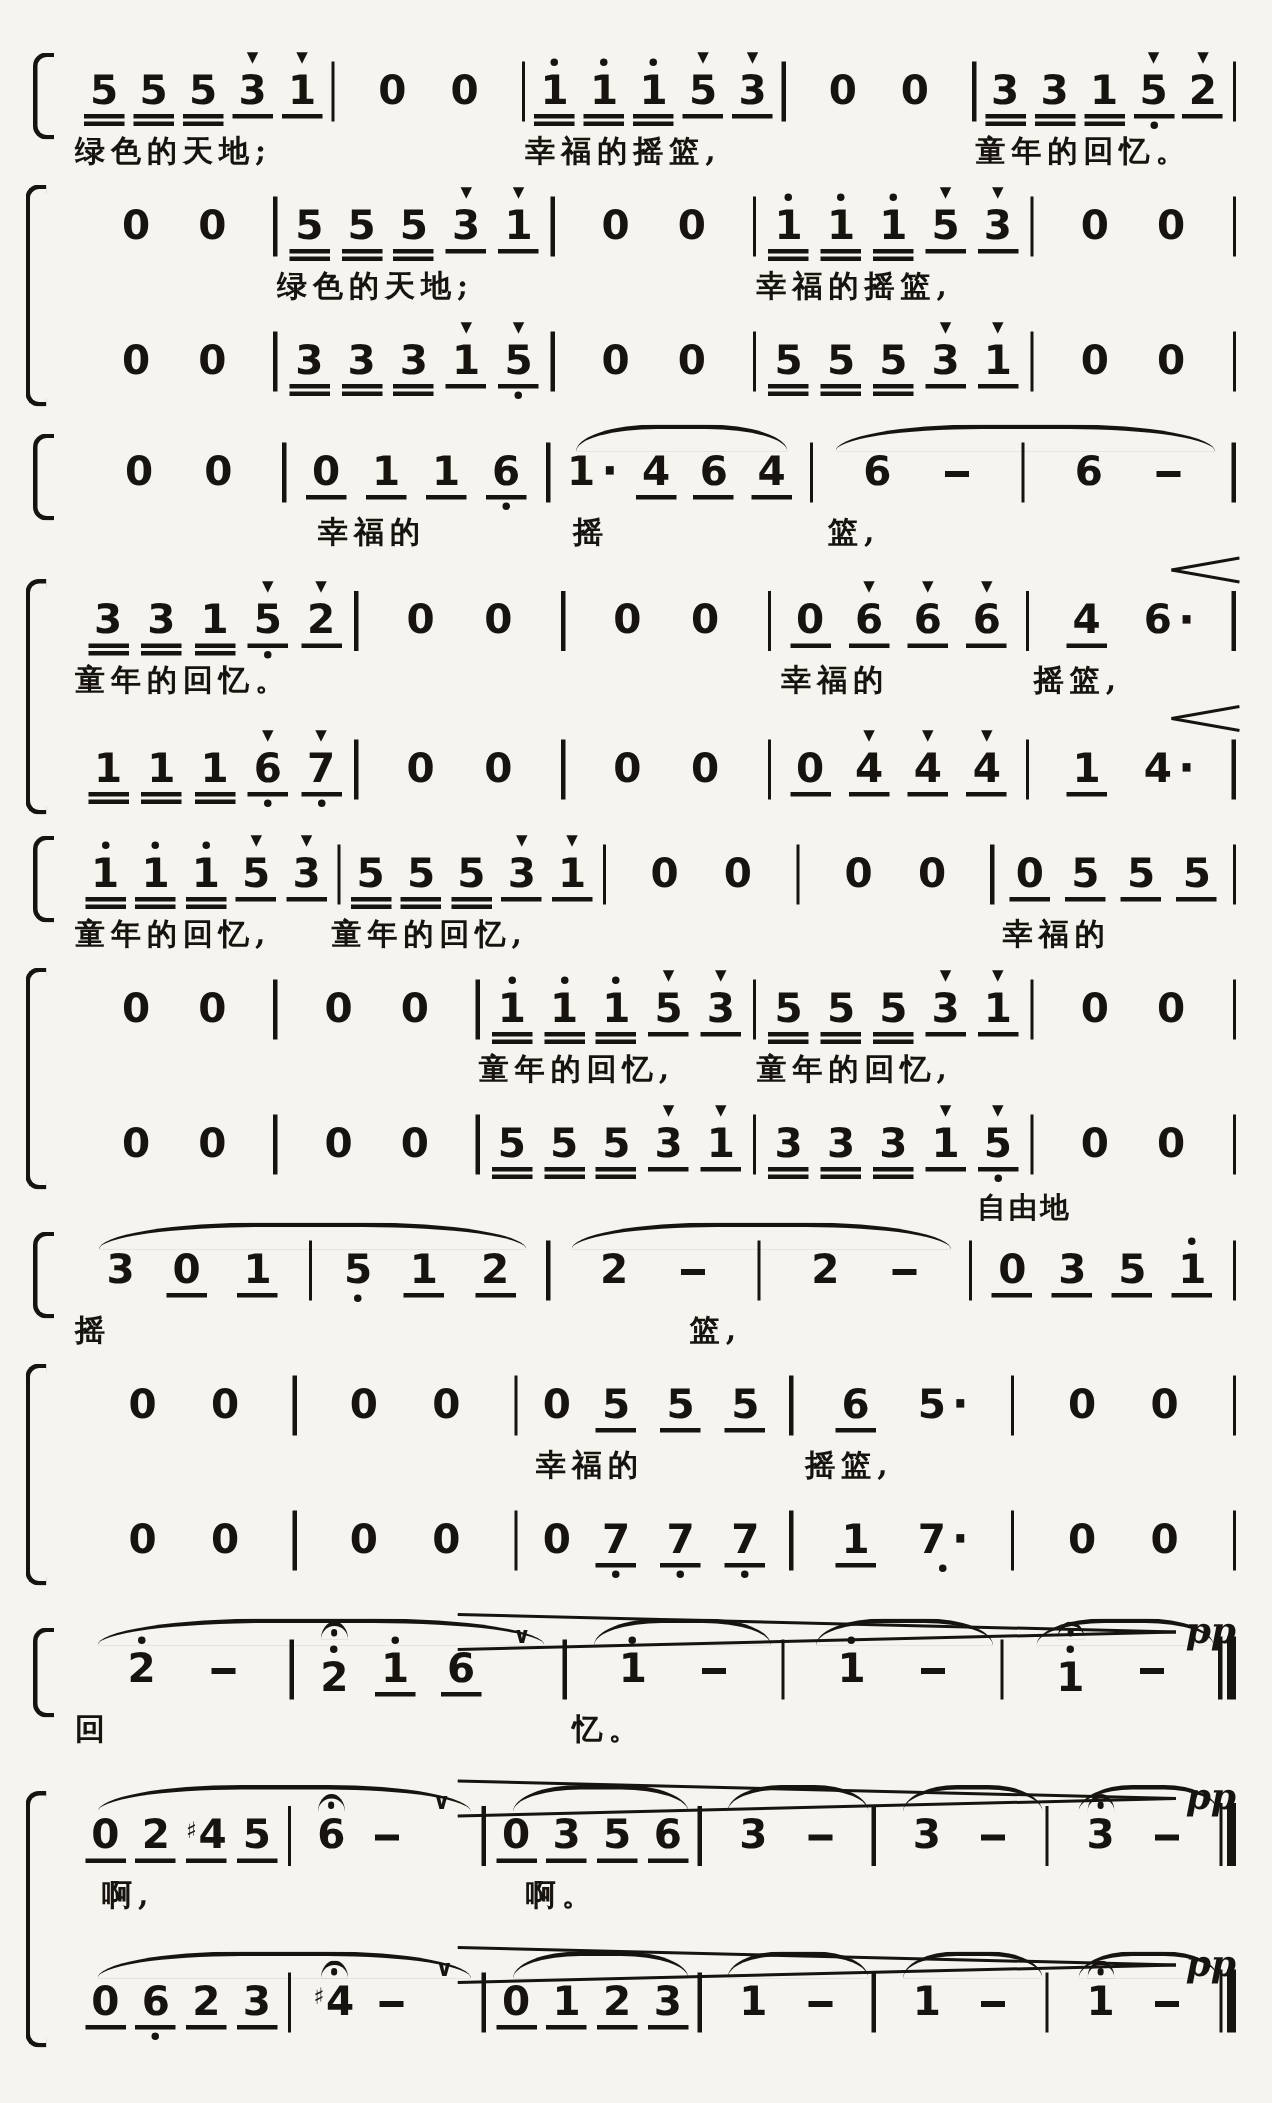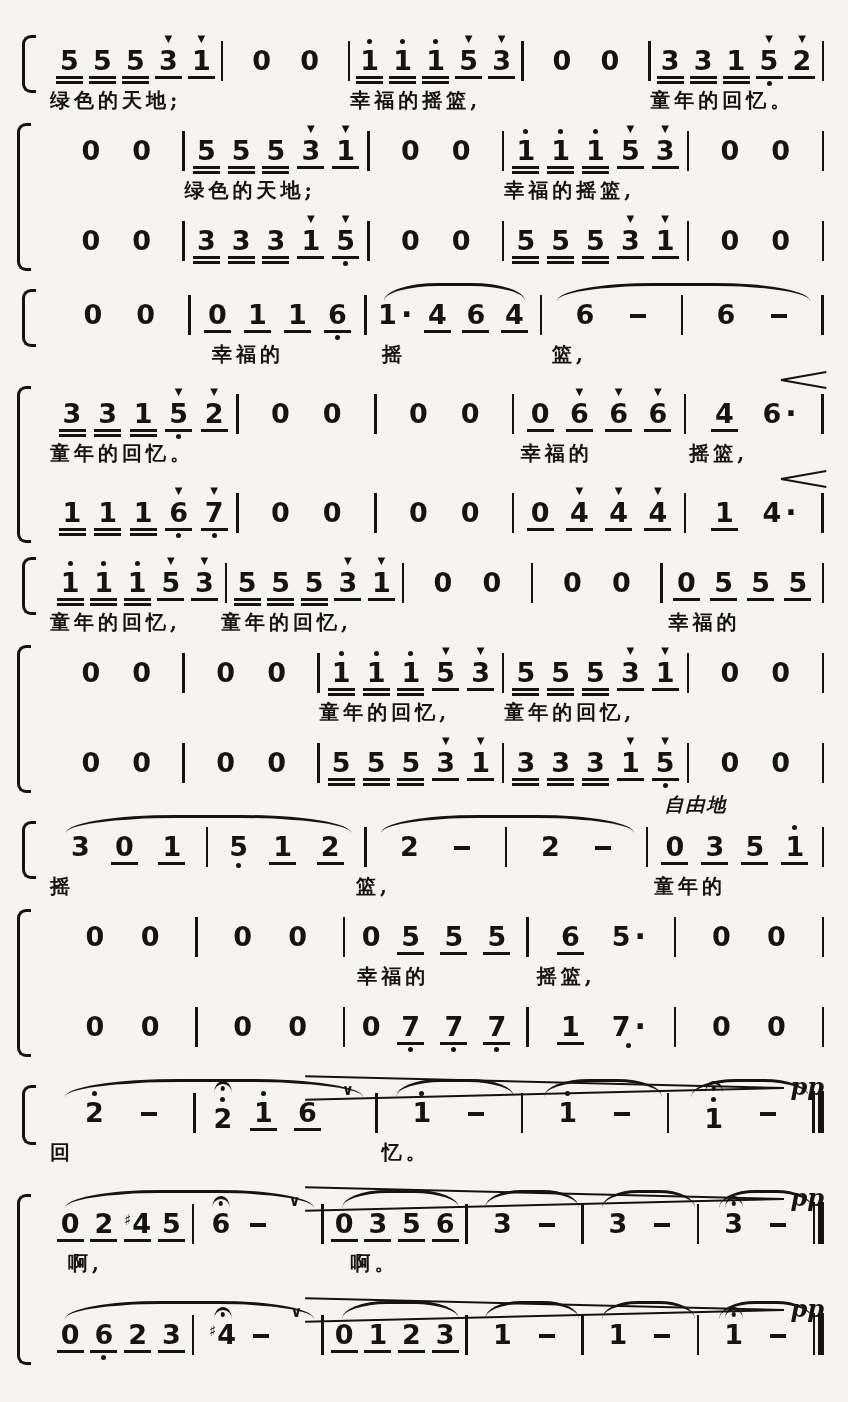--- a/index.html
+++ b/index.html
@@ -30,21 +30,21 @@
   .augdot{font-size:30px;font-weight:700;line-height:.55;margin:0 0 5px 4px;}
   .dashbar{width:16px;height:4.5px;background:var(--ink);margin-bottom:10px;display:block;}
   .breath{height:60px;justify-content:flex-start;padding-top:2px;font-weight:700;font-size:15px;}
   .bar{width:2.5px;height:40px;background:var(--ink);align-self:flex-end;margin-bottom:8px;flex:none;}
   .finb{display:flex;align-self:flex-end;margin-bottom:8px;flex:none;}
   .fb1{width:2.5px;height:42px;background:var(--ink);margin-right:3px;}
   .fb2{width:6px;height:42px;background:var(--ink);}
   .arc{position:absolute;top:0;height:15px;border-top:3px solid var(--ink);border-radius:50% 50% 0 0/130% 130% 0 0;}
   .lyrrow{display:flex;margin-top:-3px;height:28px;}
   .lyr{flex-basis:0;font-family:"DejaVu Serif",serif;font-weight:600;font-size:20px;letter-spacing:4px;white-space:nowrap;line-height:28px;}
-  .mlabel{position:absolute;top:-23px;left:16px;font-family:"DejaVu Serif",serif;font-weight:700;font-size:19px;letter-spacing:2px;white-space:nowrap;font-style:italic;}
+  .mlabel{position:absolute;top:-23px;left:3px;font-family:"DejaVu Serif",serif;font-weight:700;font-size:19px;letter-spacing:2px;white-space:nowrap;}
   .cresc{position:absolute;top:-11px;right:-6px;width:46px;height:16px;}
   .cresc::before,.cresc::after{content:'';position:absolute;left:0;top:50%;width:100%;height:2.2px;background:var(--ink);transform-origin:0 50%;}
   .cresc::before{transform:rotate(10deg);}
   .cresc::after{transform:rotate(-10deg);}
   .dyn{position:absolute;top:-7px;left:33%;right:0;display:flex;align-items:center;gap:6px;z-index:3;}
   .wedge{flex:1;height:15px;position:relative;}
   .wedge::before,.wedge::after{content:'';position:absolute;left:0;right:0;top:50%;height:1.7px;background:var(--ink);transform-origin:100% 50%;}
   .wedge::before{transform:rotate(1.4deg);}
   .wedge::after{transform:rotate(-1.4deg);}
   .pp{font-family:"DejaVu Serif",serif;font-style:italic;font-weight:700;font-size:24px;}
@@ -1779,21 +1779,20 @@
           </div>
           <div class="bar"></div>
           <div class="arc" style="left: 2.04545%; width: 36.8182%;"></div>
           <div class="arc" style="left: 42.7273%; width: 32.7273%;"></div>
         </div>
         <div class="lyrrow">
           <div class="lyr" style="flex-grow: 9;">摇</div>
           <div class="lyr" style="flex-grow: 9;"></div>
           <div class="lyr" style="flex-grow: 8;">篮,</div>
           <div class="lyr" style="flex-grow: 8;"></div>
-          <div class="lyr" style="flex-grow: 10; padding-left: 26px;">童年的</div>
         </div>
       </div>
       <div class="staff" style="position: relative; margin-top: 5px;">
         <div class="noterow">
           <div class="meas" style="flex-grow: 8;">
             <div class="tok">
               <div class="above"></div>
               <div class="nrow">
                 <span class="num">0</span>
               </div>

